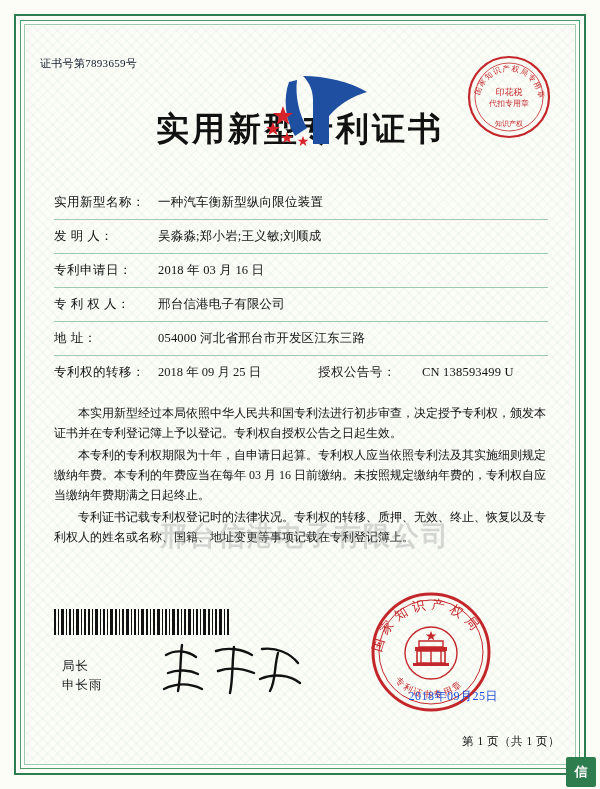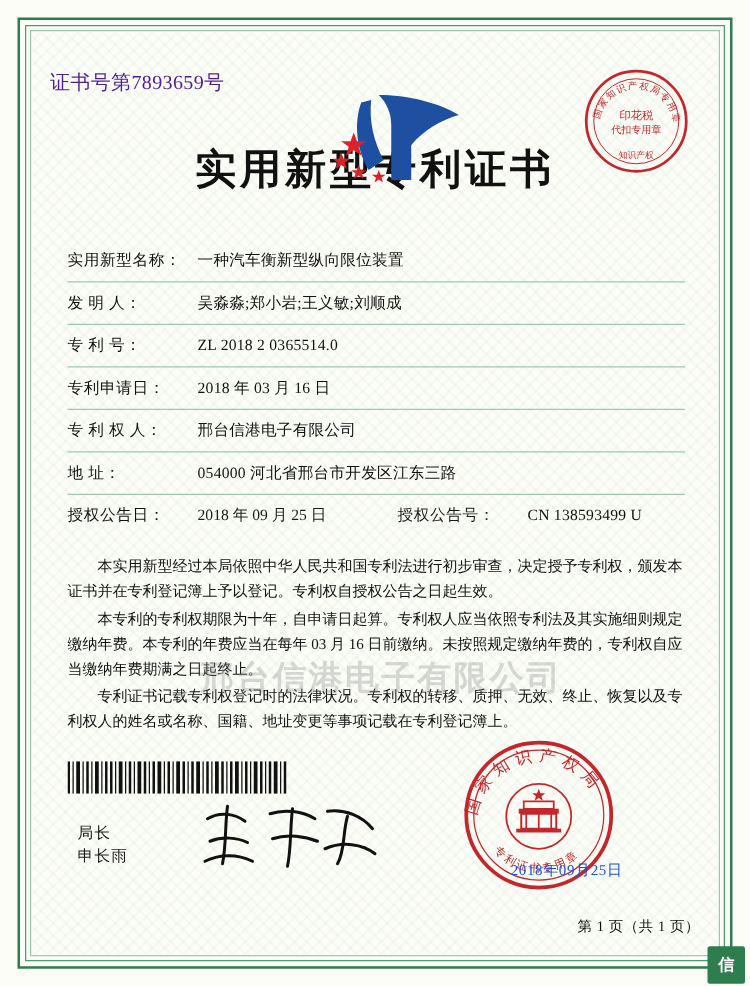--- a/index.html
+++ b/index.html
@@ -68,23 +68,23 @@
 
   .content {
     position: absolute;
     left: 40px;
     top: 36px;
     right: 40px;
     bottom: 36px;
   }
 
   .serial {
-    font-size: 16px;
+    font-size: 11px;
     letter-spacing: 0.3px;
-    color: #4c1d95;
+    color: #0f172a;
     margin-top: 20px;
   }
 
   
   .logo {
     position: absolute;
     left: 50%;
     top: 34px;
     transform: translateX(-50%);
     width: 150px;
@@ -297,42 +297,38 @@
       <div class="field-row">
         <div class="field-label">实用新型名称：</div>
         <div class="field-value">一种汽车衡新型纵向限位装置</div>
       </div>
 
       <div class="field-row">
         <div class="field-label">发 明 人：</div>
         <div class="field-value">吴淼淼;郑小岩;王义敏;刘顺成</div>
       </div>
 
-      <div class="field-row">
-        <div class="field-label">专 利 号：</div>
-        <div class="field-value">ZL 2018 2 0365514.0</div>
-      </div>
 
       <div class="field-row">
         <div class="field-label">专利申请日：</div>
         <div class="field-value">2018 年 03 月 16 日</div>
       </div>
 
       <div class="field-row">
         <div class="field-label">专 利 权 人：</div>
         <div class="field-value">邢台信港电子有限公司</div>
       </div>
 
       <div class="field-row">
         <div class="field-label">地 址：</div>
         <div class="field-value">054000  河北省邢台市开发区江东三路</div>
       </div>
 
       <div class="field-row no-rule">
-        <div class="field-label">授权公告日：</div>
+        <div class="field-label">专利权的转移：</div>
         <div class="secondary-value">2018 年 09 月 25 日</div>
         <div class="secondary-label">授权公告号：</div>
         <div class="field-value">CN 138593499 U</div>
       </div>
     </div>
 
     <div class="paragraphs">
       <p>本实用新型经过本局依照中华人民共和国专利法进行初步审查，决定授予专利权，颁发本证书并在专利登记簿上予以登记。专利权自授权公告之日起生效。</p>
       <p>本专利的专利权期限为十年，自申请日起算。专利权人应当依照专利法及其实施细则规定缴纳年费。本专利的年费应当在每年 03 月 16 日前缴纳。未按照规定缴纳年费的，专利权自应当缴纳年费期满之日起终止。</p>
       <p>专利证书记载专利权登记时的法律状况。专利权的转移、质押、无效、终止、恢复以及专利权人的姓名或名称、国籍、地址变更等事项记载在专利登记簿上。</p>

